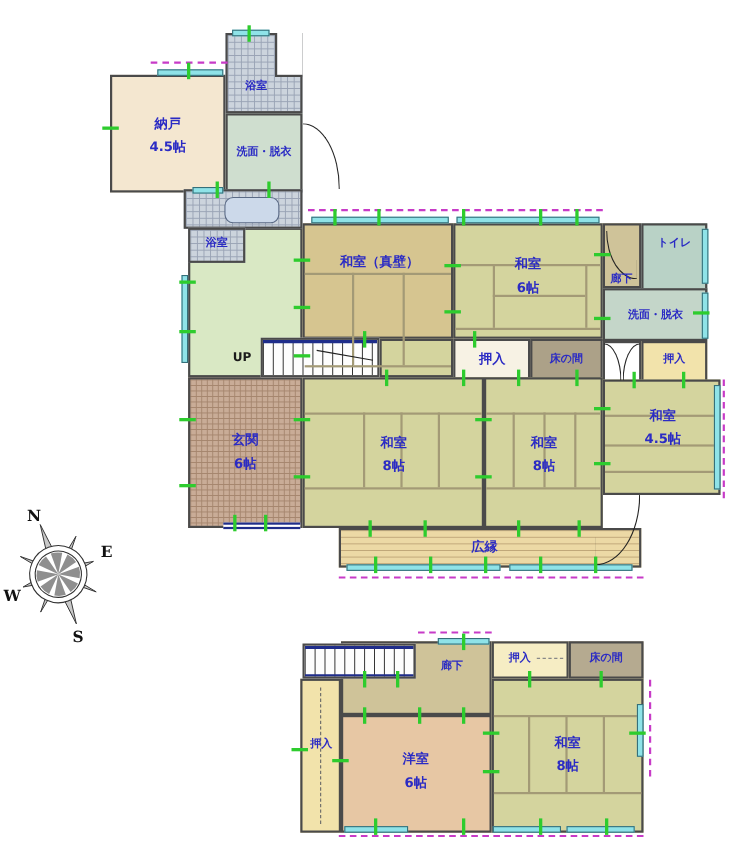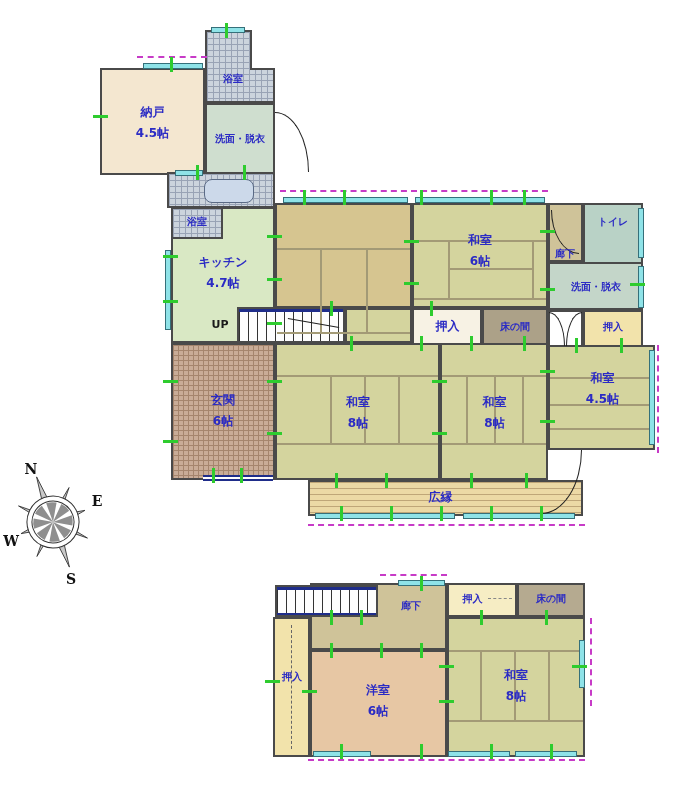--- a/index.html
+++ b/index.html
@@ -200,25 +200,22 @@
   <i class="tkh" style="left:572px;top:665px"></i>
   <i class="tkh" style="left:265px;top:680px"></i>
 
   <div class="lbl" style="left:110px;top:102px;width:85px;">
     <div>納戸</div>
       <div>4.5帖</div>
     </div>
   <div class="lbl sm" style="left:208px;top:70px;width:50px;">浴室</div>
   <div class="lbl sm" style="left:206px;top:130px;width:68px;">洗面・脱衣</div>
   <div class="lbl sm" style="left:174px;top:213px;width:46px;">浴室</div>
-  <div class="lbl" style="left:180px;top:252px;width:86px;">
-    <div>キッチン</div>
-      <div>4.7帖</div>
-    </div>
   <div class="lbl" style="left:290px;top:228px;width:110px;">
+    <div>和室（真壁）</div>
     </div>
   <div class="lbl" style="left:435px;top:230px;width:90px;">
     <div>和室</div>
       <div>6帖</div>
     </div>
   <div class="lbl sm" style="left:544px;top:245px;width:42px;">廊下</div>
   <div class="lbl sm" style="left:588px;top:213px;width:50px;">トイレ</div>
   <div class="lbl sm" style="left:563px;top:278px;width:66px;">洗面・脱衣</div>
   <div class="lbl" style="left:425px;top:316px;width:45px;">押入</div>
   <div class="lbl sm" style="left:486px;top:318px;width:58px;">床の間</div>

